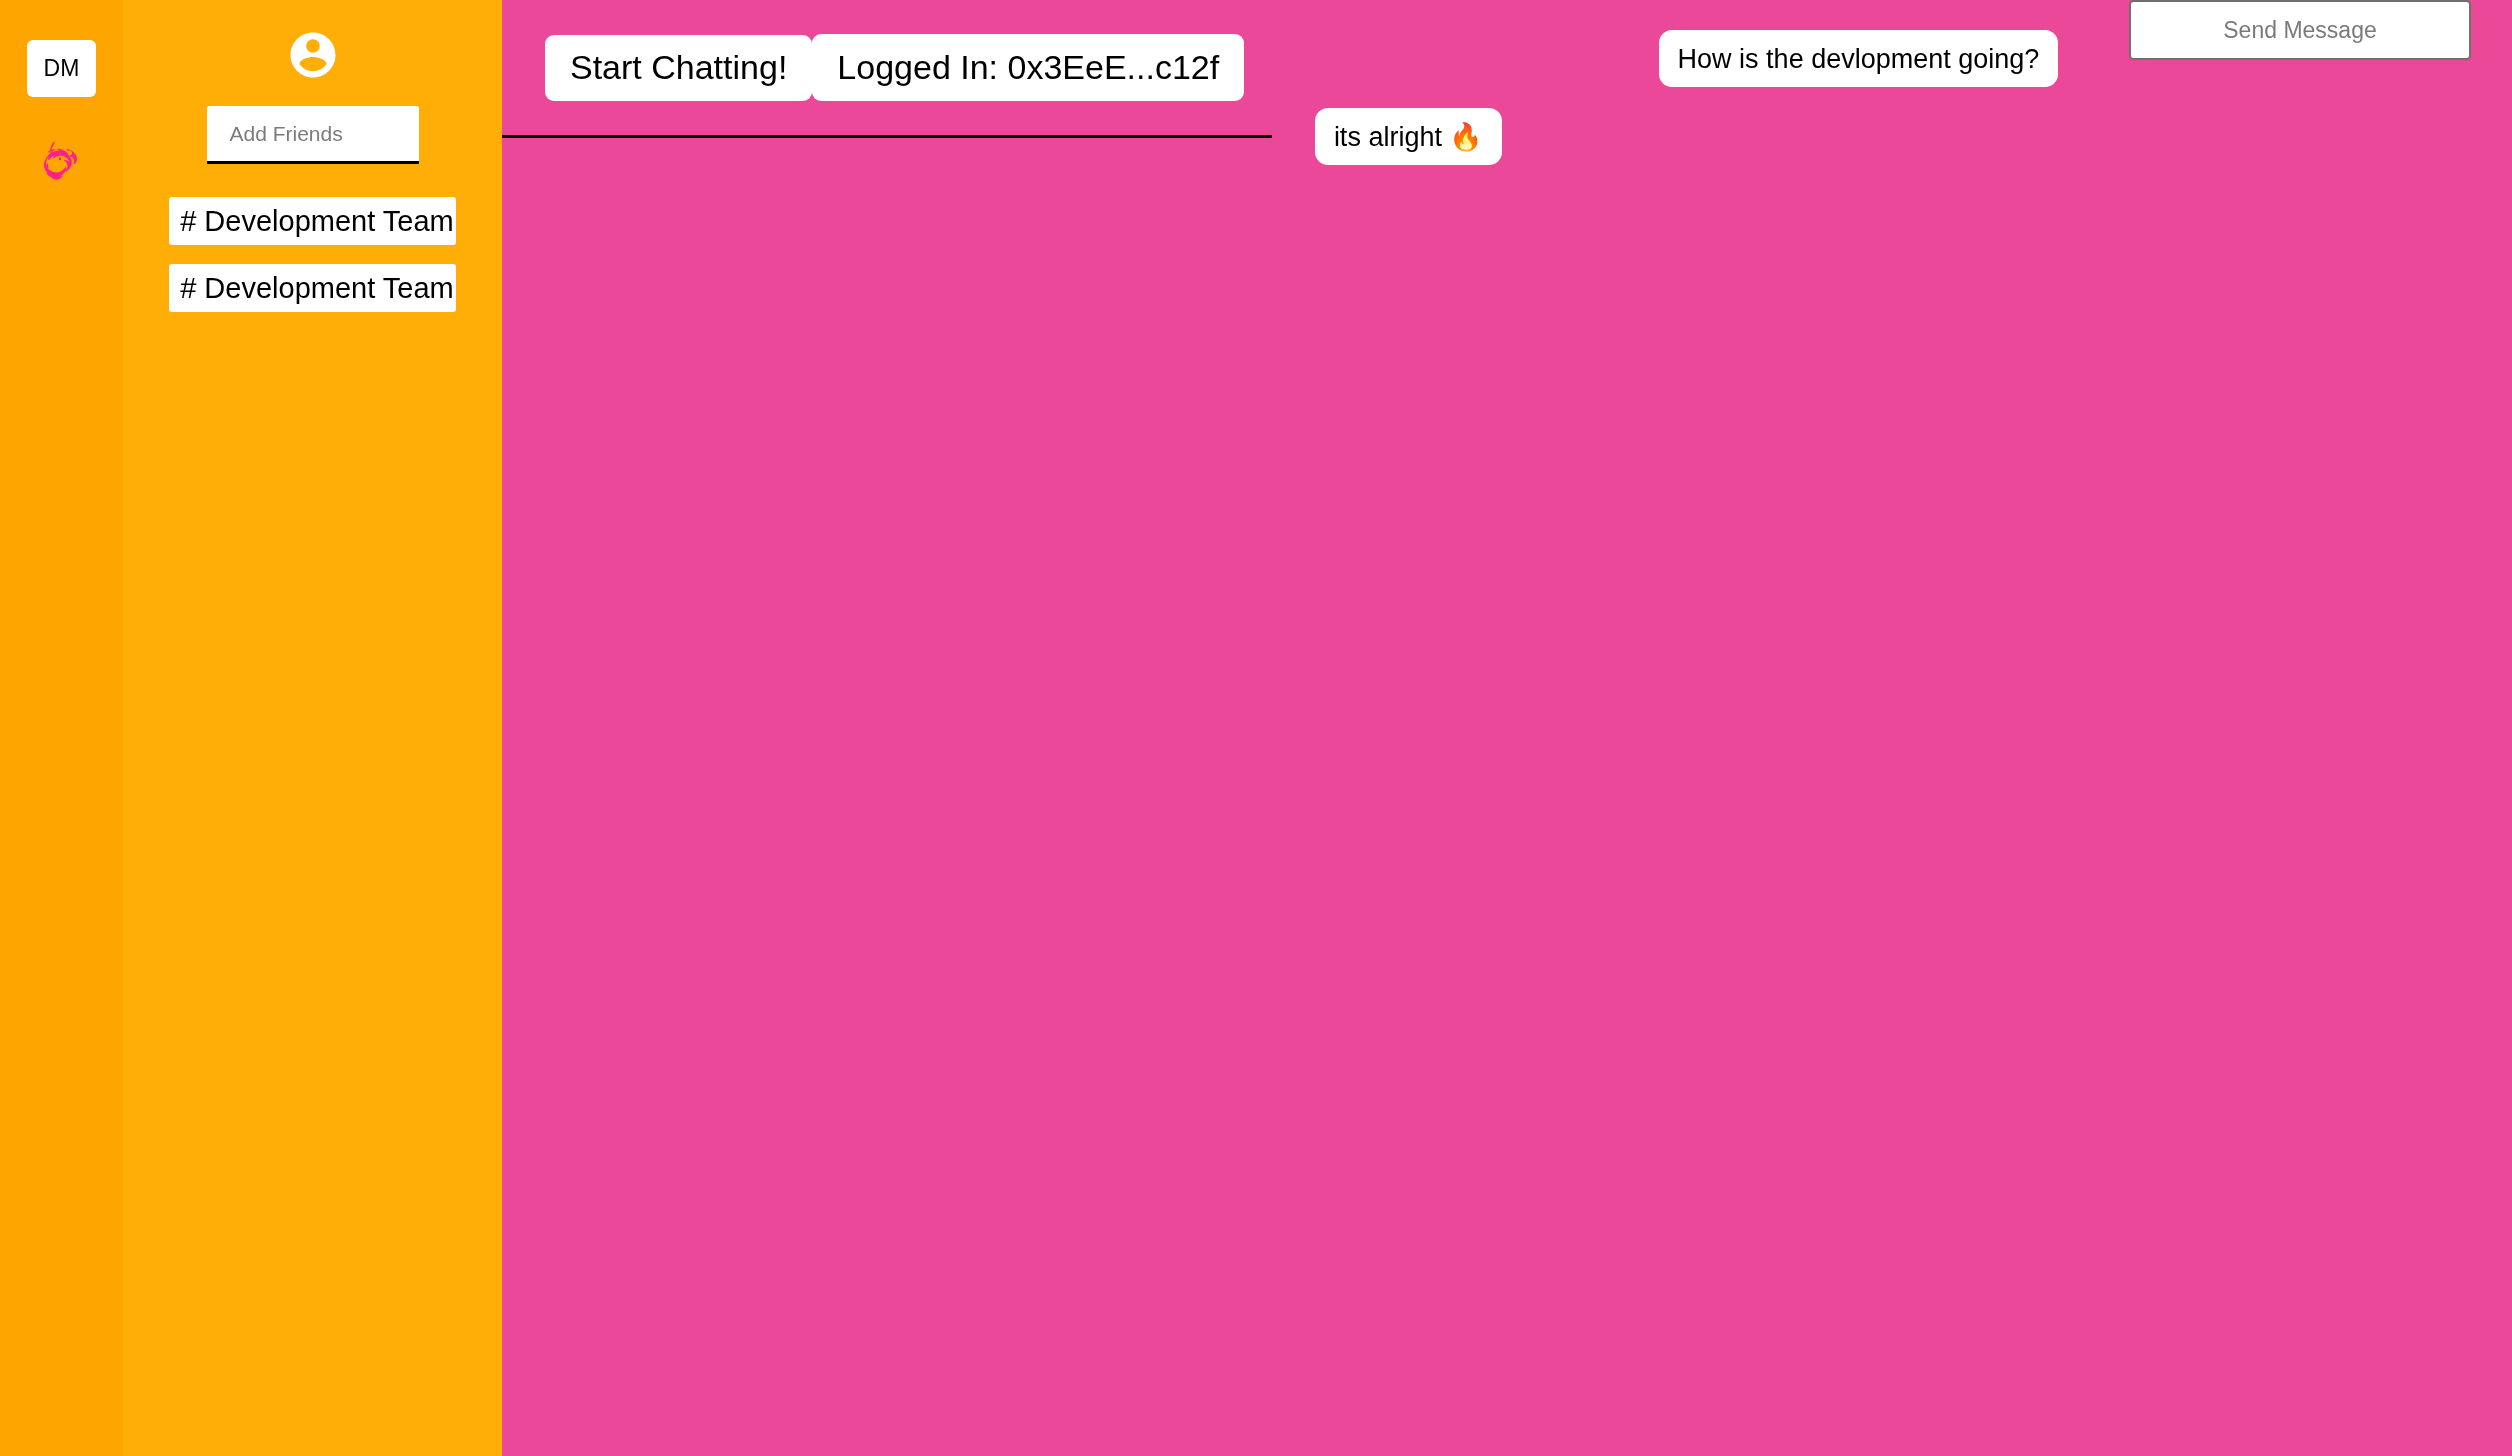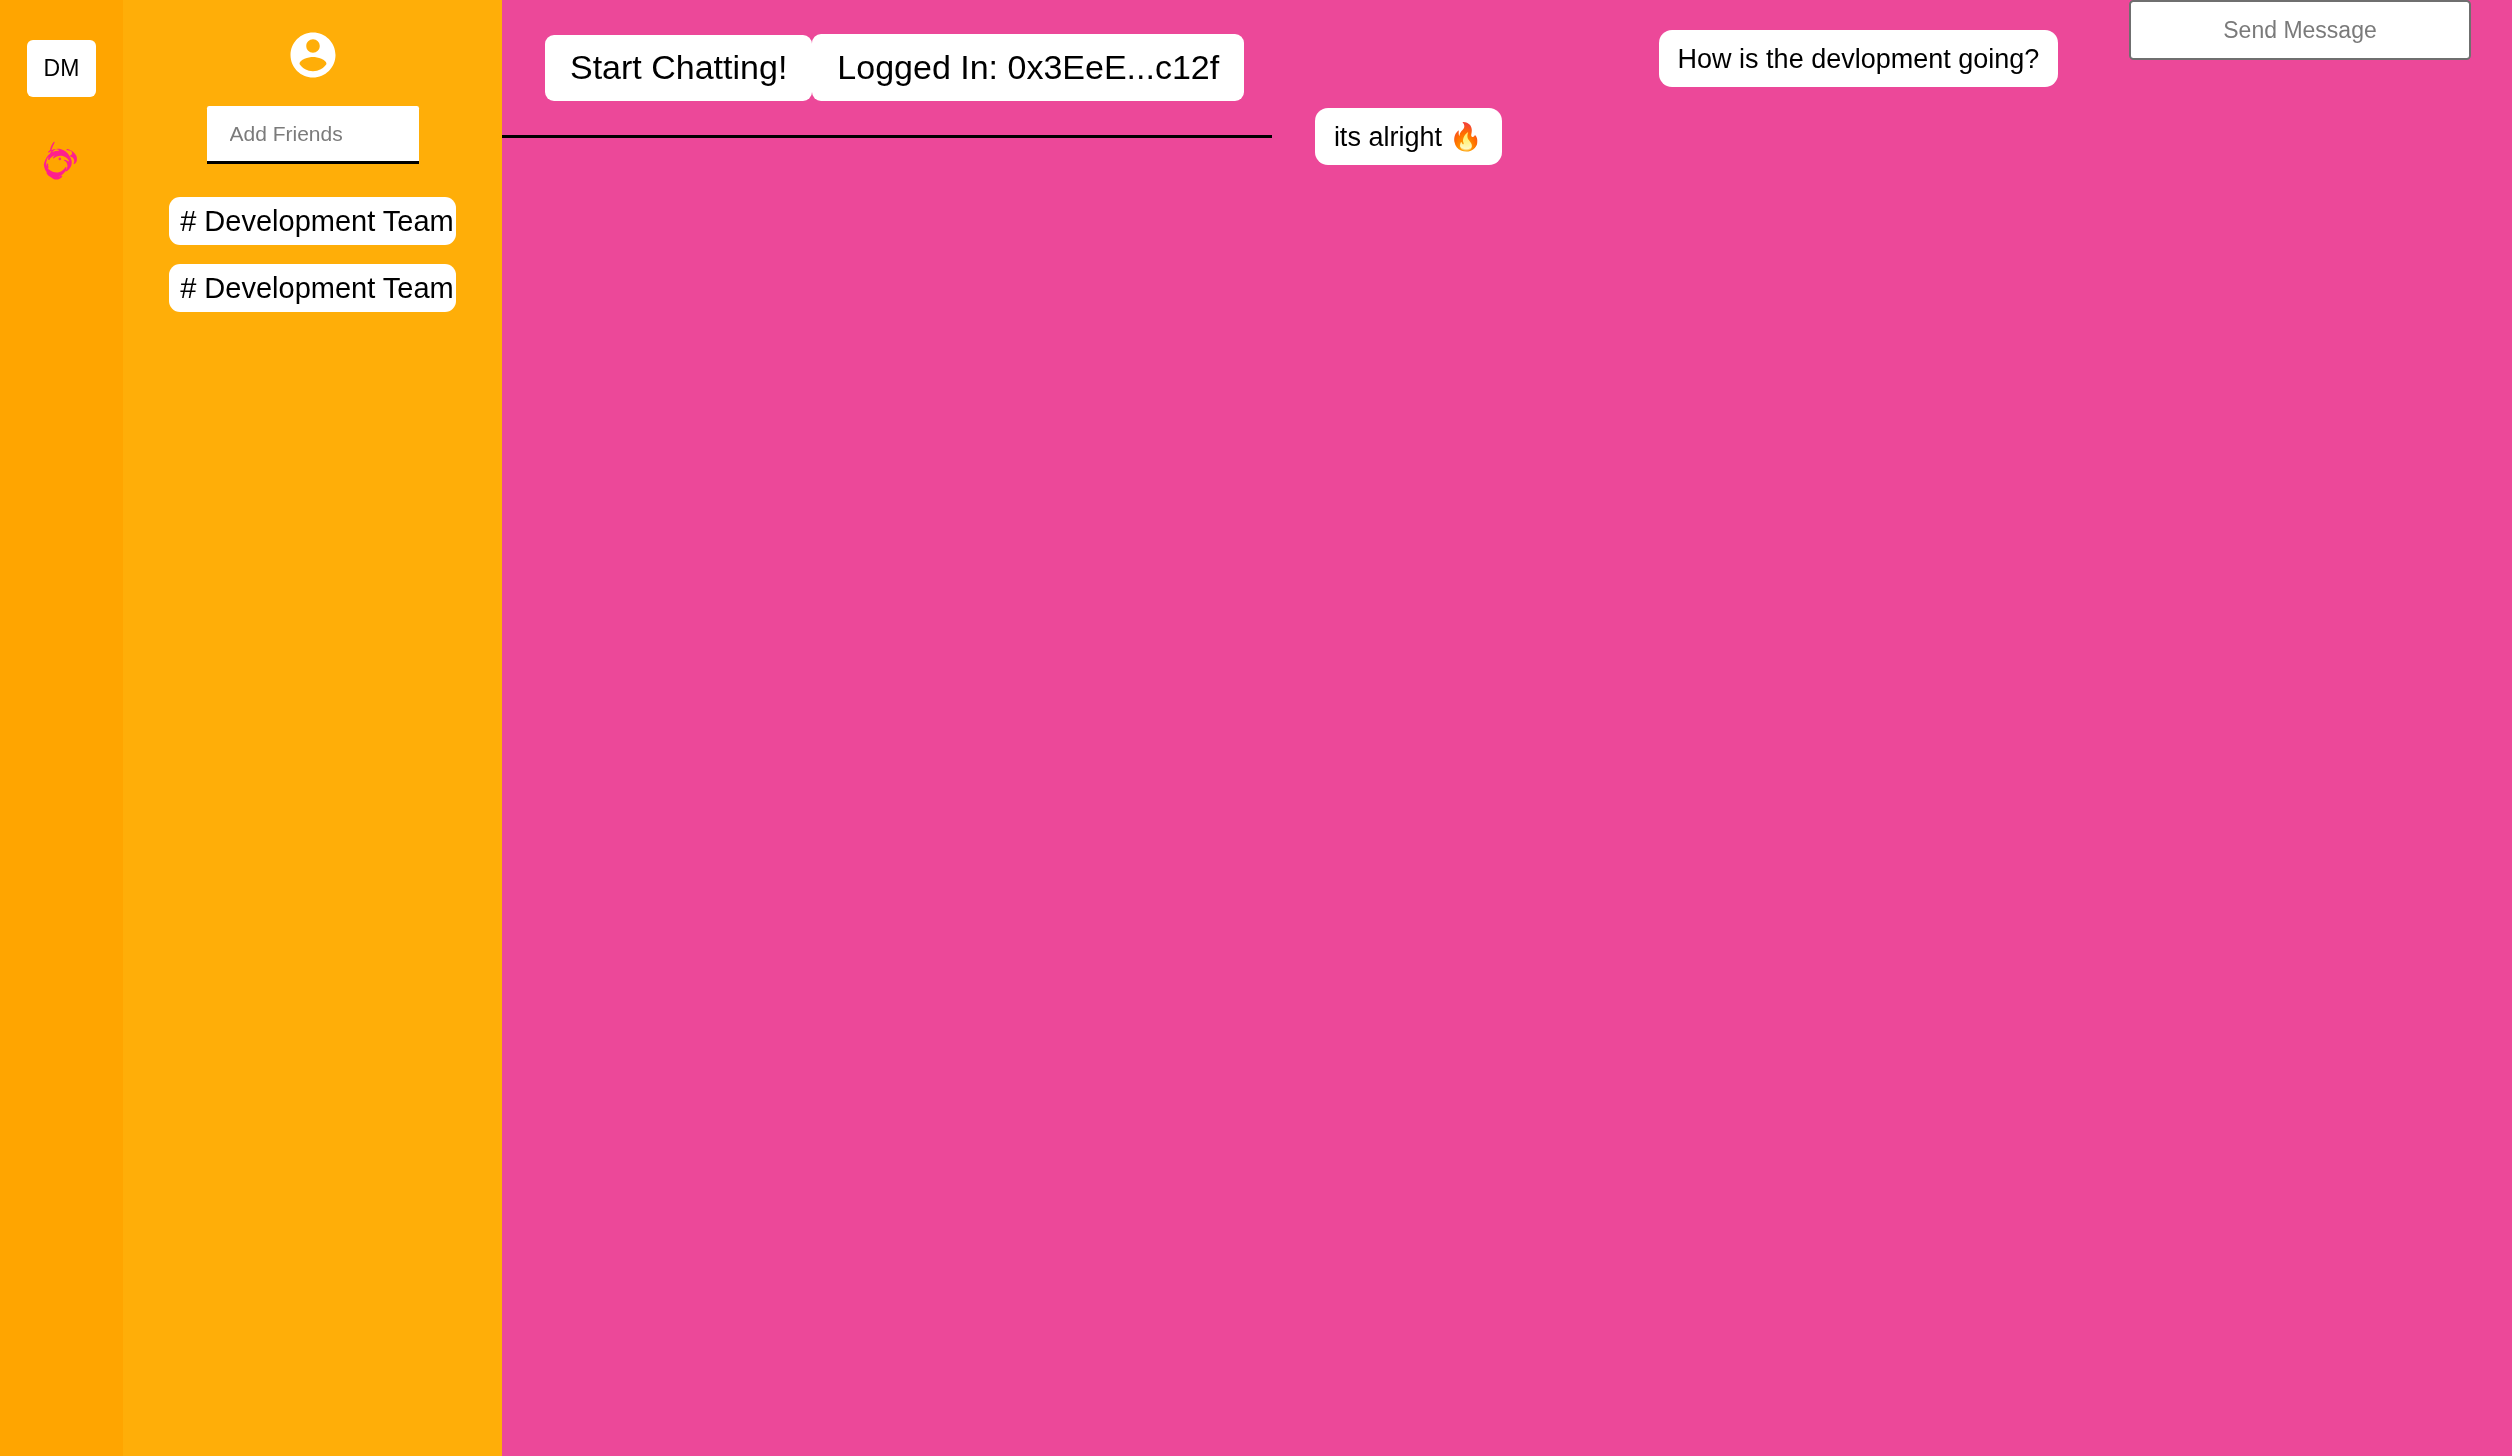--- a/index.html
+++ b/index.html
@@ -104,21 +104,21 @@
     flex-direction: column;
     align-items: center;
     gap: 18.7px;
   }
 
   .channel-button {
     width: 287px;
     height: 48px;
     background: #FFFFFF;
     border: none;
-    border-radius: 11px;
+    border-radius: 3px;
     font-family: "Liberation Sans", sans-serif;
     font-size: 29px;
     color: #000000;
     text-align: left;
     padding: 0 11.2px;
     line-height: 46px;
     cursor: pointer;
     white-space: nowrap;
     overflow: hidden;
   }

